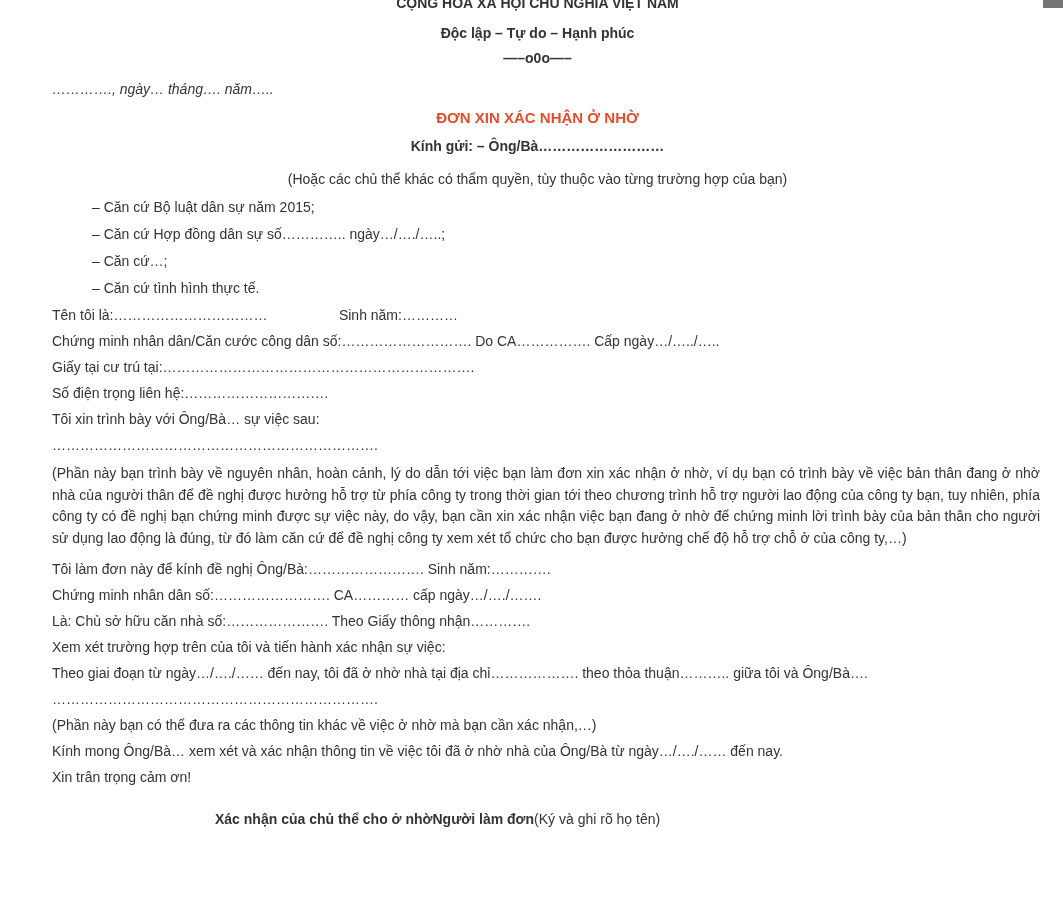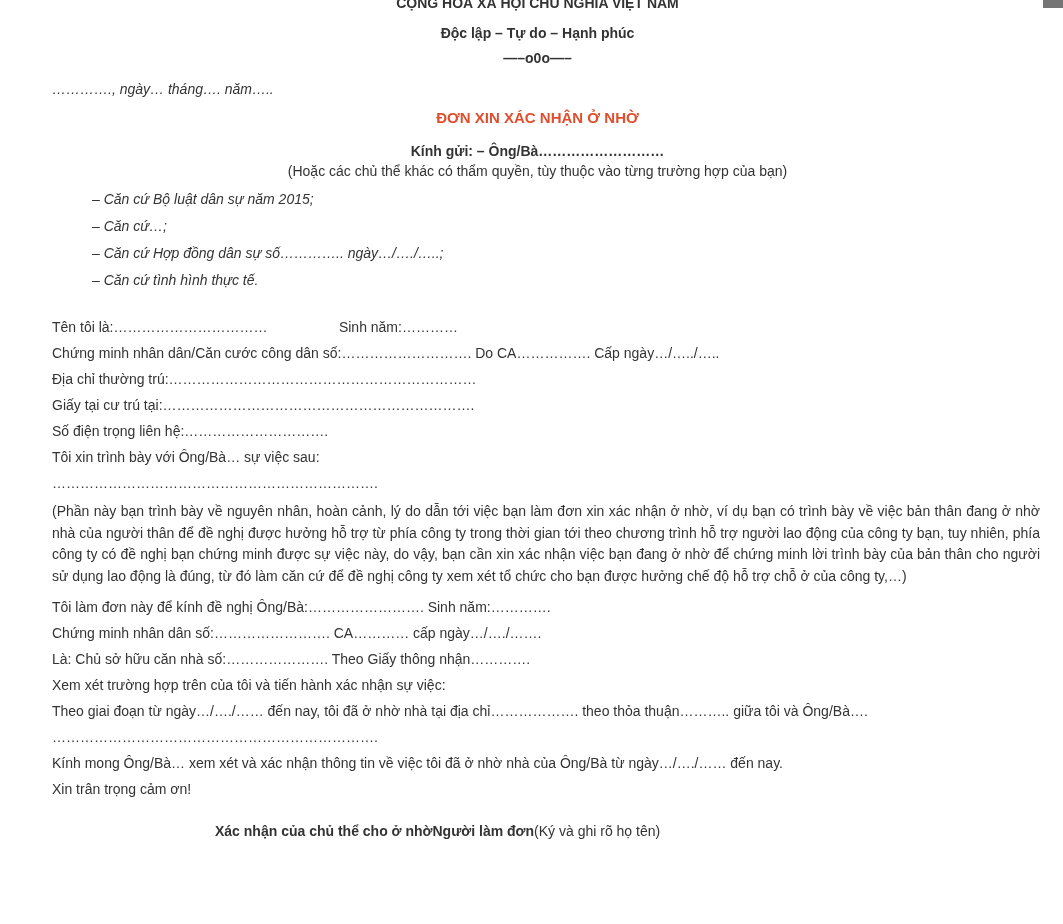--- a/index.html
+++ b/index.html
@@ -14,30 +14,30 @@
   .doc { padding: 0 40px 0 52px; }
   .center { text-align: center; }
   .right  { text-align: left; }
   .bold   { font-weight: bold; }
   .italic { font-style: italic; }
   .clip-top { margin-top: -5px; line-height: 16px; }
   .motto    { margin-top: 14px; line-height: 16px; }
   .divider  { margin-top: 9px;  line-height: 16px; }
   .dateline { margin-top: 15px; line-height: 16px; }
   .doc-title {
-    margin: 12px 0 16px; font-size: 15px; line-height: 18px;
+    margin: 12px 0 0; font-size: 15px; line-height: 18px;
     font-weight: bold; color: #e04e2e; text-align: center;
   }
-  .salutation      { margin-top: 0; line-height: 16px; }
-  .salutation-note { margin-top: 4px; line-height: 16px; }
-  .legal-list { list-style: none; padding: 0 0 0 40px; margin: 12px 0 0; font-style: italic; }
+  .salutation      { margin-top: 11px; line-height: 16px; }
+  .salutation-note { margin-top: 17px; line-height: 16px; }
+  .legal-list { list-style: none; padding: 0 0 0 40px; margin: 12px 0 0; }
   .legal-list li { line-height: 16px; margin-bottom: 11px; }
   .fline { line-height: 17px; margin: 0 0 9px; }
   .first-fline { margin-top: 6px; }
-  .name-label { display: inline-block; width: 283px; margin-top: 20px; }
+  .name-label { display: inline-block; width: 283px; }
   .note-par {
     text-align: justify; line-height: 21.6px;
     margin: 6px -17px 12px 0;
   }
   .sig-row {
     display: flex; 
     padding: 16px 148px 0 163px;
   }
   .sig-row .sig { font-weight: bold; line-height: 17px; }
   .sig-note { font-weight: normal; }
@@ -60,33 +60,32 @@
   <div class="right italic dateline">…………., ngày… tháng…. năm…..</div>
 
   <h1 class="doc-title">ĐƠN XIN XÁC NHẬN Ở NHỜ</h1>
 
   <div class="center bold salutation">Kính gửi: – Ông/Bà………………………</div>
 
   <div class="center salutation-note">(Hoặc các chủ thể khác có thẩm quyền, tùy thuộc vào từng trường hợp của bạn)</div>
 
   <ul class="legal-list">
     <li>– Căn cứ Bộ luật dân sự năm 2015;</li>
+    <li>– Căn cứ Hợp đồng dân sự số………….. ngày…/…./…..;</li>
     <li>– Căn cứ…;</li>
-    <li>– Căn cứ Hợp đồng dân sự số………….. ngày…/…./…..;</li>
     <li>– Căn cứ tình hình thực tế.</li>
   </ul>
 
   <p class="fline first-fline">
     <span class="name-label">Tên tôi là:……………………………</span>
     <span>Sinh năm:…………</span>
   </p>
 
   <p class="fline">Chứng minh nhân dân/Căn cước công dân số:………………………. Do CA……………. Cấp ngày…/…../…..</p>
 
-  <p class="fline">Địa chỉ thường trú:…………………………………………………………</p>
 
   <p class="fline">Giấy tại cư trú tại:………………………………………………………….</p>
 
   <p class="fline">Số điện trọng liên hệ:………………………….</p>
 
   <p class="fline">Tôi xin trình bày với Ông/Bà… sự việc sau:</p>
 
   <p class="fline">…………………………………………………………….</p>
 
   <p class="note-par">(Phần này bạn trình bày về nguyên nhân, hoàn cảnh, lý do dẫn tới việc bạn làm đơn xin xác nhận ở nhờ, ví dụ bạn có trình bày về việc bản thân đang ở nhờ nhà của người thân để đề nghị được hưởng hỗ trợ từ phía công ty trong thời gian tới theo chương trình hỗ trợ người lao động của công ty bạn, tuy nhiên, phía công ty có đề nghị bạn chứng minh được sự việc này, do vậy, bạn cần xin xác nhận việc bạn đang ở nhờ để chứng minh lời trình bày của bản thân cho người sử dụng lao động là đúng, từ đó làm căn cứ để đề nghị công ty xem xét tổ chức cho bạn được hưởng chế độ hỗ trợ chỗ ở của công ty,…)</p>
@@ -96,20 +95,21 @@
   <p class="fline">Chứng minh nhân dân số:……………………. CA………… cấp ngày…/…./…….</p>
 
   <p class="fline">Là: Chủ sở hữu căn nhà số:…………………. Theo Giấy thông nhận………….</p>
 
   <p class="fline">Xem xét trường hợp trên của tôi và tiến hành xác nhận sự việc:</p>
 
   <p class="fline">Theo giai đoạn từ ngày…/…./…… đến nay, tôi đã ở nhờ nhà tại địa chỉ………………. theo thỏa thuận……….. giữa tôi và Ông/Bà….</p>
 
   <p class="fline">…………………………………………………………….</p>
 
+  <p class="fline">(Phần này bạn có thể đưa ra các thông tin khác về việc ở nhờ mà bạn cần xác nhận,…)</p>
 
 
   <p class="fline">Kính mong Ông/Bà… xem xét và xác nhận thông tin về việc tôi đã ở nhờ nhà của Ông/Bà từ ngày…/…./…… đến nay.</p>
 
   <p class="fline">Xin trân trọng cảm ơn!</p>
 
   <div class="sig-row">
     <div class="sig">Xác nhận của chủ thể cho ở nhờ</div>
     <div class="sig">
       <span>Người làm đơn</span><span class="sig-note">(Ký và ghi rõ họ tên)</span>

